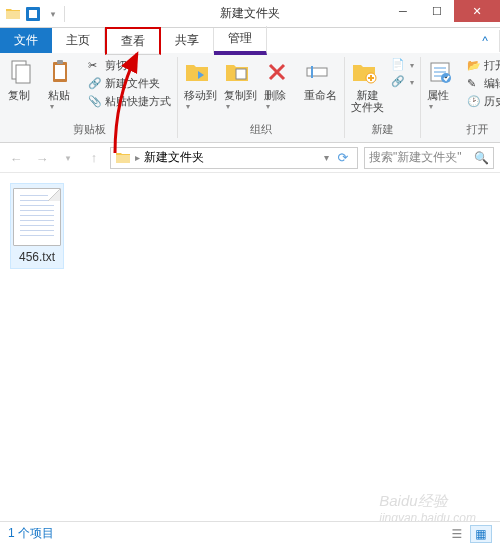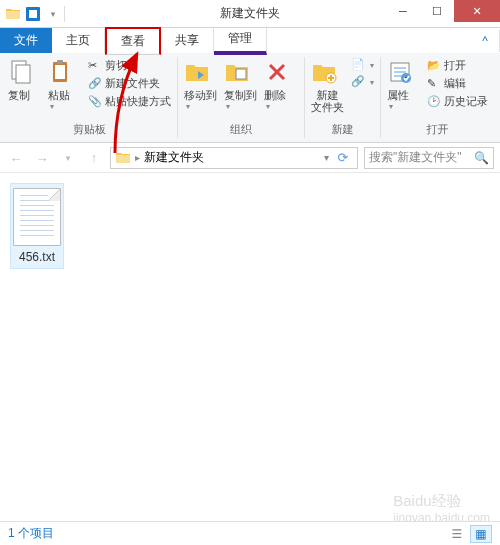--- a/index.html
+++ b/index.html
@@ -55,21 +55,21 @@
 
 .statusbar { position: absolute; bottom: 0; left: 0; right: 0; height: 24px; background: #fff; border-top: 1px solid #e0e0e0; display: flex; align-items: center; padding: 0 8px; font-size: 12px; color: #1979ca; }
 .view-toggles { margin-left: auto; display: flex; gap: 2px; }
 .vt { width: 22px; height: 18px; border: 1px solid transparent; display: flex; align-items: center; justify-content: center; cursor: pointer; color: #888; }
 .vt.active { border-color: #abd2ef; background: #e5f3ff; color: #1979ca; }
 
 
 .arrow-ann { position: absolute; pointer-events: none; }
 
 
-.watermark { position: absolute; right: 10px; bottom: 20px; font-size: 15px; color: #ddd; pointer-events: none; }
+.watermark { position: absolute; right: 24px; bottom: 20px; font-size: 15px; color: #ddd; font-style: italic; pointer-events: none; }
 .watermark small { display: block; font-size: 12px; text-align: right; }
 
 svg { display: block; }
 </style>
 </head>
 <body>
 
 <div class="titlebar">
   <div class="quick-access">
     <span class="qa-icon">
@@ -170,20 +170,29 @@
       </div>
       <div class="big-btn">
         <span class="icon-box">
             <svg width="26" height="26" viewBox="0 0 26 26">
               <path stroke="#d44" stroke-width="3" d="M6 6l14 14M20 6L6 20"></path>
             </svg>
           </span>
         <span>删除</span>
           <span class="chev">▾</span>
       </div>
+      <div class="big-btn">
+        <span class="icon-box">
+            <svg width="26" height="26" viewBox="0 0 26 26">
+              <rect x="3" y="9" width="20" height="8" fill="#fff" stroke="#888"></rect>
+              <path stroke="#5aa0e0" stroke-width="2" d="M8 7v12"></path>
+            </svg>
+          </span>
+        <span>重命名</span>
+      </div>
     </div>
     <div class="group-label">组织</div>
   </div>
 
   <div class="ribbon-group">
     <div class="group-content">
       <div class="big-btn">
         <span class="icon-box">
             <svg width="26" height="26" viewBox="0 0 26 26">
               <path fill="#f6c74d" d="M2 6h8l2 2h12v14H2z"></path>

